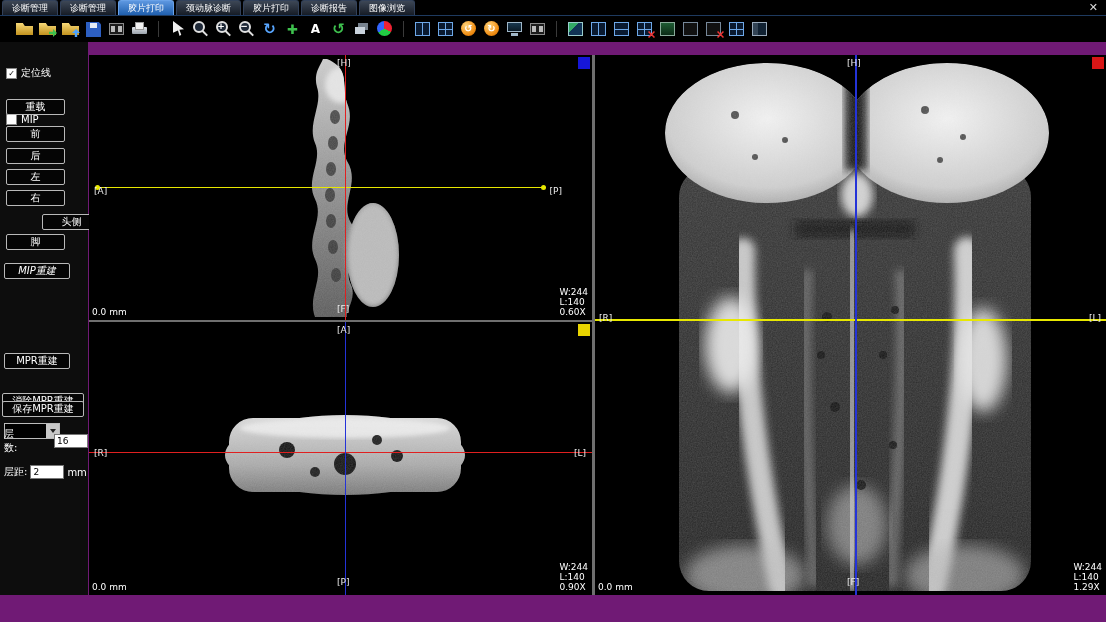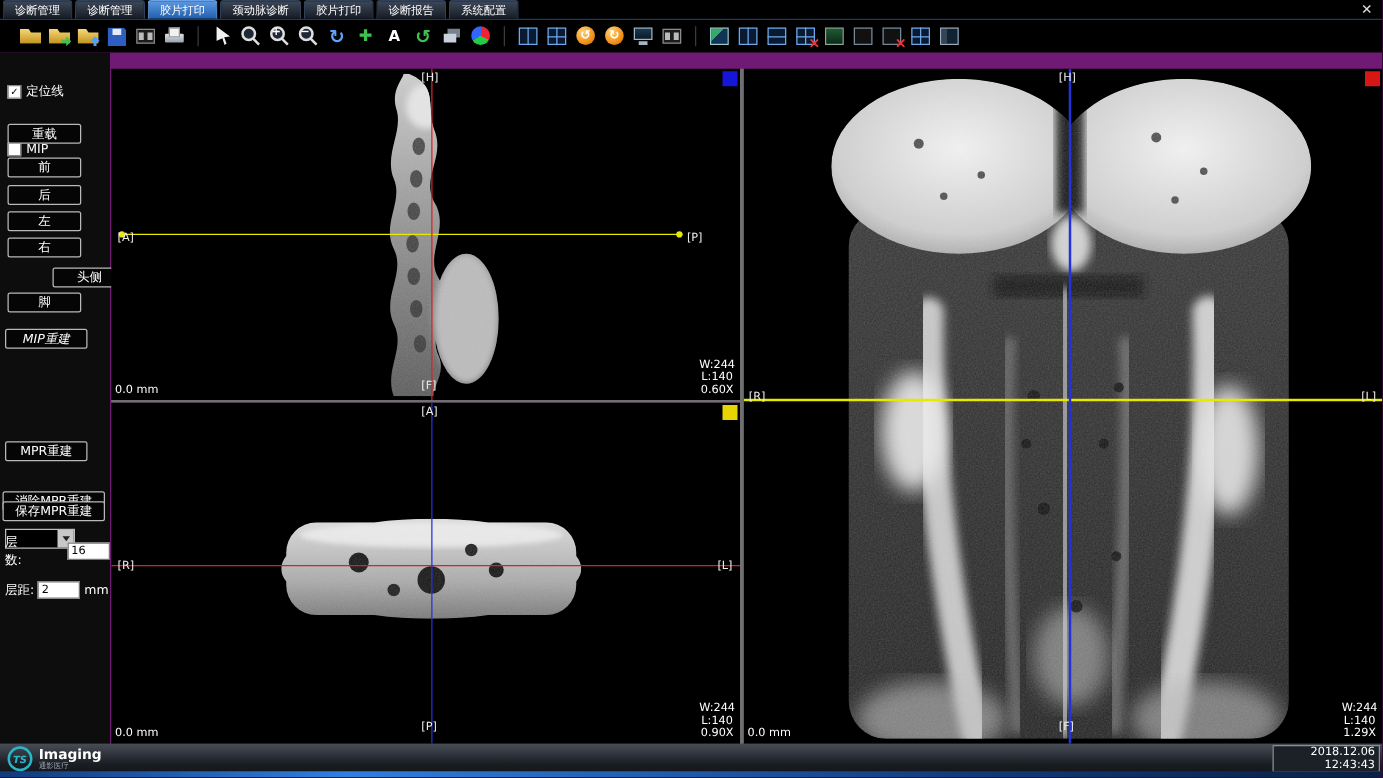--- a/index.html
+++ b/index.html
@@ -104,21 +104,21 @@
   .vp-sag .hline{top:132px;left:8px;right:46px;}
   .vp-sag .vline{left:256px;}
   .vp-axi .hline{top:130px;}
   .vp-axi .vline{left:256px;}
   .vp-cor .hline{top:264px;height:2px;}
   .vp-cor .vline{left:260px;width:2px;}
   .ep{position:absolute;width:5px;height:5px;border-radius:50%;background:#e8e800;top:130px;z-index:5;}
   .ep.l{left:6px;} .ep.r{left:452px;}
   .corner-ind{position:absolute;top:2px;right:2px;width:12px;height:12px;z-index:7;}
   .sq-blue{background:#1616d8;} .sq-yellow{background:#e8d400;} .sq-red{background:#d81616;}
-  .ovl-br{position:absolute;right:4px;bottom:3px;text-align:center;color:#fff;font-size:9px;line-height:10px;z-index:6;}
+  .ovl-br{position:absolute;right:4px;bottom:3px;text-align:left;color:#fff;font-size:9px;line-height:10px;z-index:6;}
   .ovl-bl{position:absolute;left:3px;bottom:3px;color:#fff;font-size:9px;z-index:6;}
 
   
   .statusbar{position:absolute;left:0;right:0;bottom:0;height:27px;
              background:linear-gradient(#474d57,#1a1d22 60%,#101216);}
   .sb-blue{position:absolute;left:0;right:0;bottom:0;height:5px;
            background:linear-gradient(90deg,#123a7a,#2f7fe0 25%,#123a7a 70%,#0a1f45);}
   .logo{position:absolute;left:6px;top:2px;display:flex;align-items:center;gap:5px;}
   .logo-circle{width:16px;height:16px;border-radius:50%;border:2px solid #29b6c6;color:#29b6c6;font-size:8px;
                font-weight:bold;font-style:italic;display:flex;align-items:center;justify-content:center;}
@@ -132,21 +132,21 @@
 
 <div class="app">
 
   <div class="menubar">
     <div class="tab">诊断管理</div>
     <div class="tab">诊断管理</div>
     <div class="tab active">胶片打印</div>
     <div class="tab">颈动脉诊断</div>
     <div class="tab">胶片打印</div>
     <div class="tab">诊断报告</div>
-    <div class="tab">系统配置</div>
+    <div class="tab">图像浏览</div>
     <div class="closebtn">✕</div>
   </div>
 
   <div class="toolbar">
     <div class="tbicon ic-folder">
         <span></span>
       </div>
     <div class="tbicon ic-folder ic-folder2">
         <i class="ar"></i>
         <span></span>
@@ -450,28 +450,14 @@
       <div>W:244</div>
       <div>L:140</div>
       <div>1.29X</div>
     </div>
     <div class="ovl-bl">0.0 mm</div>
   </div>
 
   <div class="vdiv"></div>
   <div class="hdiv"></div>
 
-  <div class="statusbar">
-    <div class="logo">
-      <div class="logo-circle">TS</div>
-      <div class="logo-txt">
-        <div class="logo-t1">Imaging</div>
-        <div class="logo-t2">通影医疗</div>
-      </div>
-    </div>
-    <div class="datetime">
-      <div>2018.12.06</div>
-      <div>12:43:43</div>
-    </div>
-    <div class="sb-blue"></div>
-  </div>
 
 </div>
 
 </body></html>

